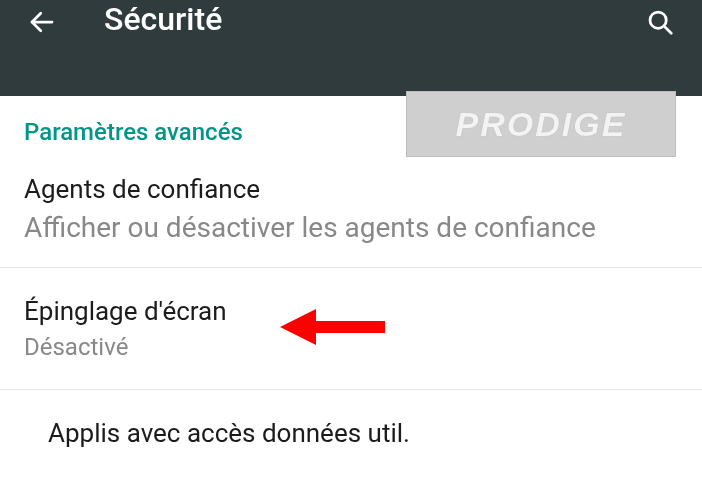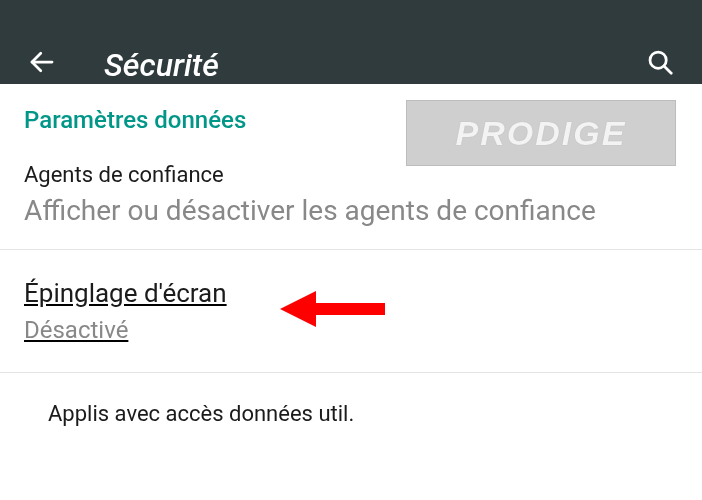--- a/index.html
+++ b/index.html
@@ -6,26 +6,25 @@
   body {
     font-family: Roboto, "Helvetica Neue", Arial, sans-serif;
     background: #ffffff;
     width: 702px;
     height: 500px;
     overflow: hidden;
     position: relative;
   }
   .appbar {
     background: #2f3b3d;
-    height: 84px;
+    height: 96px;
     display: flex;
-    align-items: flex-end;
+    align-items: flex-start;
     padding: 0 20px;
     color: #ffffff;
-    font-style: italic;
   }
   .back-btn {
     width: 44px;
     height: 44px;
     display: flex;
     align-items: center;
     justify-content: center;
     cursor: pointer;
   }
   .title {
@@ -46,53 +45,52 @@
     color: #009688;
     font-size: 24px;
     font-weight: 500;
     padding: 22px 24px 14px 24px;
   }
   .list-item {
     padding: 12px 24px 20px 24px;
     cursor: pointer;
   }
   .item-title {
-    font-size: 22px;
+    font-size: 26px;
     color: #1b1b1b;
     line-height: 1.35;
   }
   .item-sub {
     font-size: 28px;
     color: #888888;
     line-height: 1.35;
     margin-top: 2px;
   }
   .divider {
     height: 1px;
     background: #e4e4e4;
     width: 100%;
   }
   .item-block {
     padding: 26px 14px 26px 24px;
     cursor: pointer;
     position: relative;
-    text-decoration: underline;
   }
   .item-block .item-title { font-size: 26px; }
   .item-block .item-sub { font-size: 24px; }
   .arrow-annotation {
     position: absolute;
     left: 280px;
     top: 50%;
     transform: translateY(-50%);
     pointer-events: none;
   }
   .watermark {
     position: absolute;
-    top: 100px;
+    top: 91px;
     right: 26px;
     width: 270px;
     height: 66px;
     background: #cfcfcf;
     border: 1px solid #bdbdbd;
     display: flex;
     flex-direction: column;
     align-items: center;
     justify-content: center;
     font-family: Arial, sans-serif;
@@ -132,21 +130,21 @@
   </div>
   <div class="title">Sécurité</div>
   <div class="search-btn">
     <svg width="30" height="30" viewBox="0 0 24 24" fill="none" stroke="#ffffff" stroke-width="2.2" stroke-linecap="round" stroke-linejoin="round">
       <circle cx="10.5" cy="10.5" r="6.5"></circle>
       <line x1="21" y1="21" x2="15.2" y2="15.2"></line>
     </svg>
   </div>
 </div>
 
-<div class="section-header">Paramètres données</div>
+<div class="section-header">Paramètres avancés</div>
 
 <div class="list-item">
   <div class="item-title">Agents de confiance</div>
   <div class="item-sub">Afficher ou désactiver les agents de confiance</div>
 </div>
 
 <div class="divider"></div>
 
 <div class="item-block">
   <div class="item-title">Épinglage d'écran</div>

